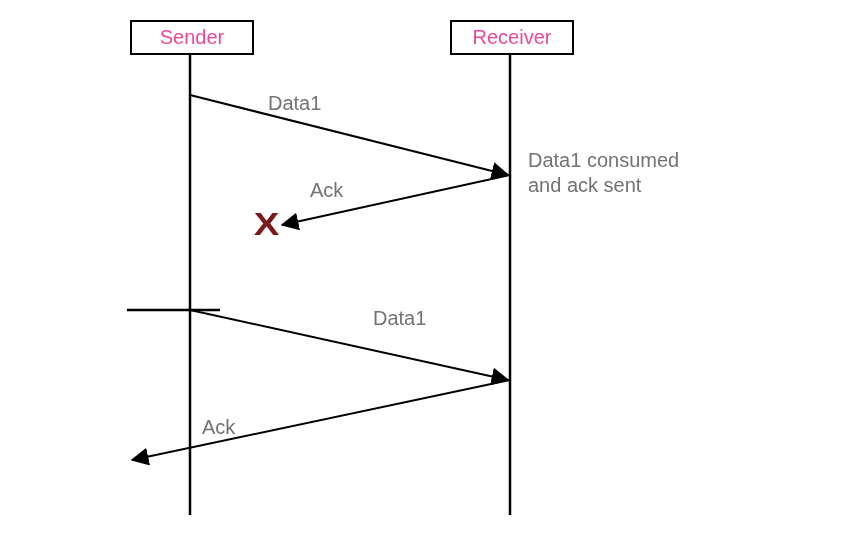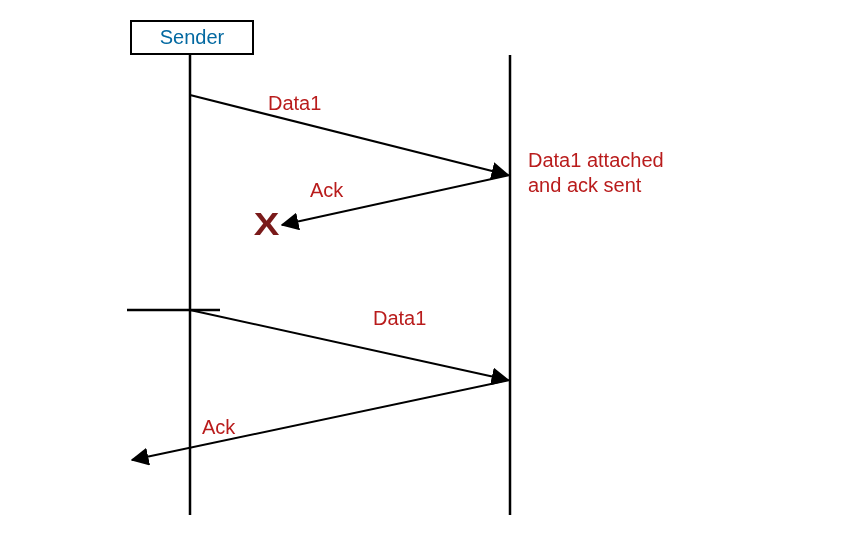--- a/index.html
+++ b/index.html
@@ -13,26 +13,26 @@
     width: 864px;
     height: 533px;
   }
   svg { position: absolute; left: 0; top: 0; }
   .box {
     position: absolute;
     border: 2px solid #000;
     background: #fff;
     text-align: center;
     font-size: 20px;
-    color: #0369a1;
+    color: #ec4899;
     padding: 4px 0;
   }
   .label {
     position: absolute;
-    color: #b91c1c;
+    color: #737373;
     font-size: 20px;
     white-space: pre;
     line-height: 1.25;
   }
   .x-mark {
     position: absolute;
     font-size: 32px;
     font-weight: 900;
     color: #7a1a1a;
     font-family: Arial, Helvetica, sans-serif;
@@ -60,29 +60,30 @@
     <line x1="510" y1="175" x2="282" y2="225" stroke="#000" stroke-width="2" marker-end="url(#arrow)"></line>
 
     <line x1="127" y1="310" x2="220" y2="310" stroke="#000" stroke-width="2.5"></line>
 
     <line x1="190" y1="310" x2="508" y2="380" stroke="#000" stroke-width="2" marker-end="url(#arrow)"></line>
 
     <line x1="510" y1="380" x2="132" y2="460" stroke="#000" stroke-width="2" marker-end="url(#arrow)"></line>
   </svg>
 
   <div class="box" style="left:130px; top:20px; width:120px;">Sender</div>
+  <div class="box" style="left:450px; top:20px; width:120px;">Receiver</div>
 
   <div class="label" style="left:268px; top:91px;">Data1</div>
 
   <div class="label" style="left:310px; top:178px;">Ack</div>
 
   <div class="label" style="left:373px; top:306px;">Data1</div>
 
   <div class="label" style="left:202px; top:415px;">Ack</div>
 
 
-  <div class="label" style="left:528px; top:148px;">Data1 attached
+  <div class="label" style="left:528px; top:148px;">Data1 consumed
 and ack sent</div>
 
 
   <div class="x-mark" style="left:256px; top:206px;">X</div>
 
 </div>
 
 </body></html>

